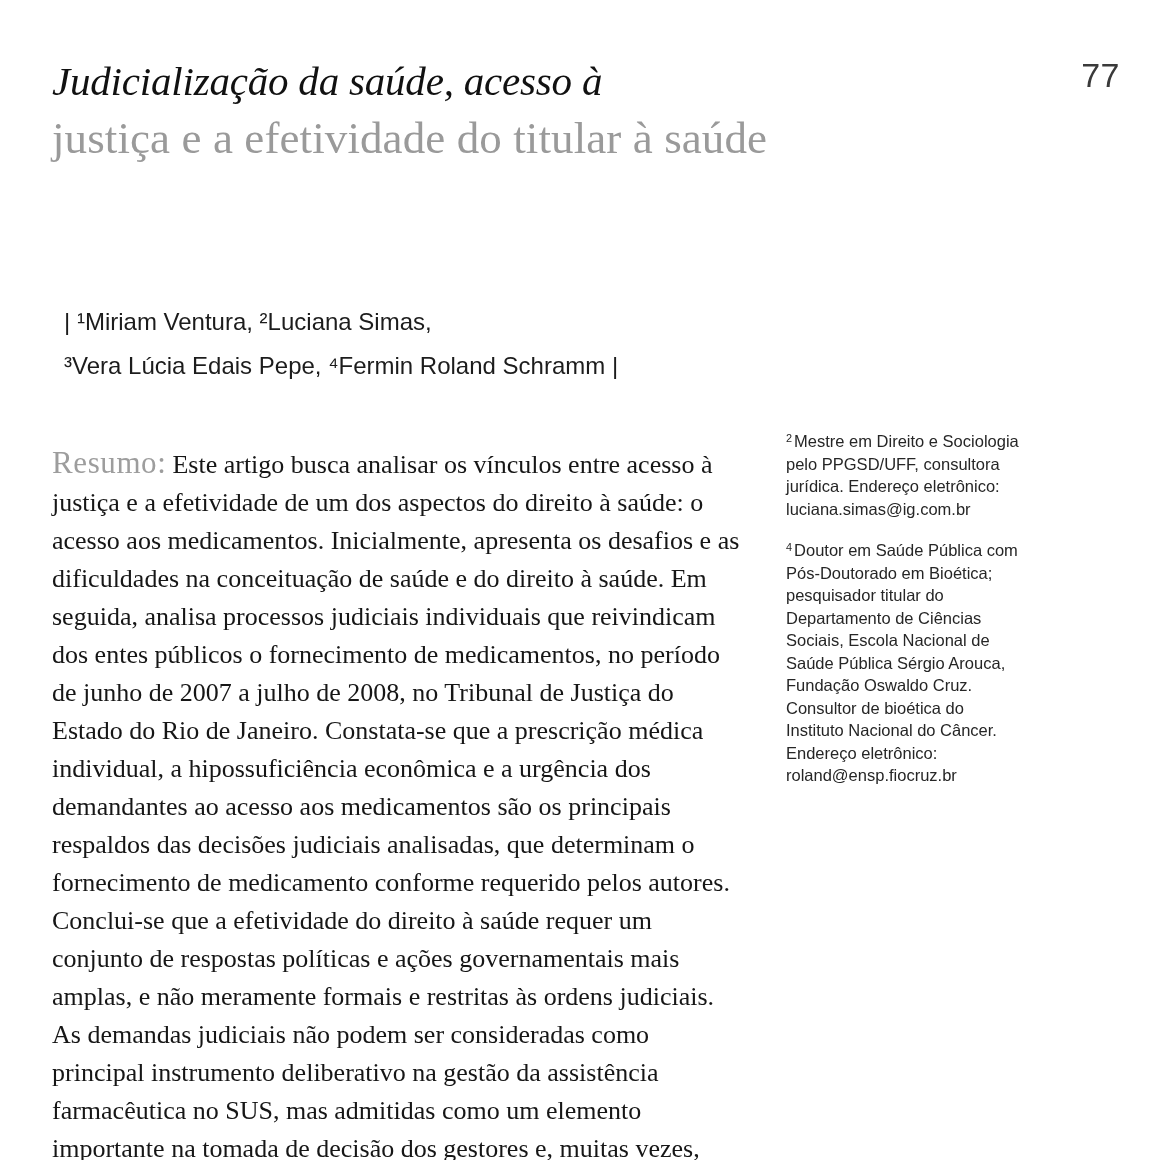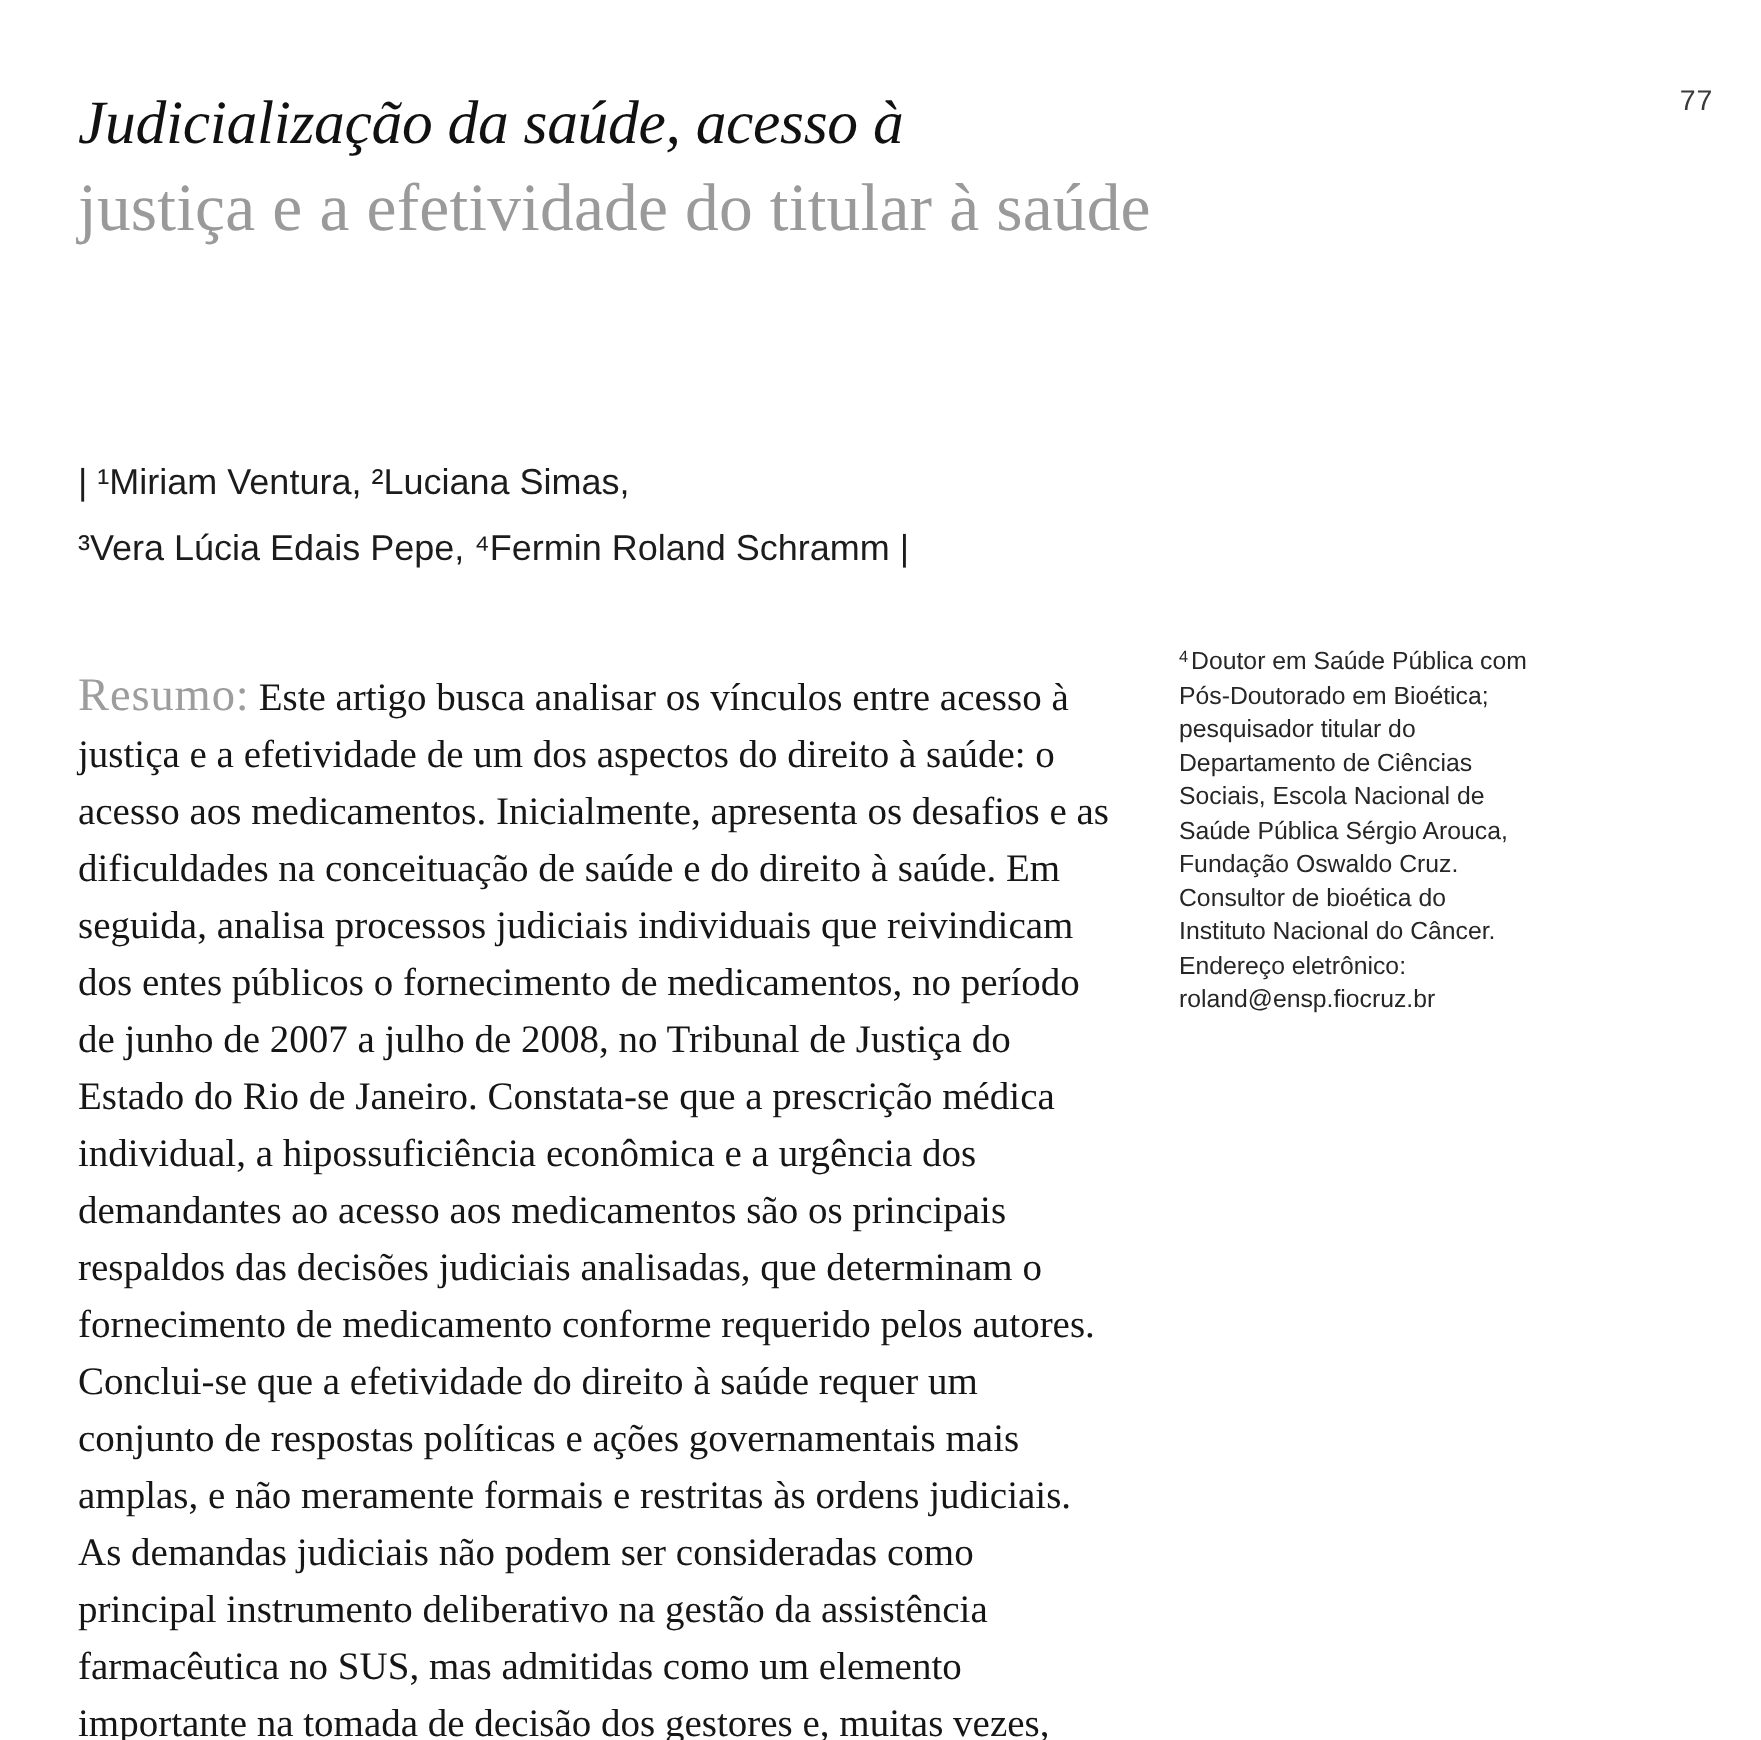--- a/index.html
+++ b/index.html
@@ -21,23 +21,23 @@
   .page {
     position: absolute;
     inset: 0;
     background: #fff;
   }
 
   
   .page-number {
     position: absolute;
     top: 58px;
-    right: 32px;
+    right: 54px;
     font-family: "Liberation Sans", sans-serif;
-    font-size: 19px;
+    font-size: 34px;
     color: #3a3a3a;
     letter-spacing: 0.5px;
     line-height: 1;
   }
 
   
   .title-block {
     position: absolute;
     left: 52px;
     top: 52px;
@@ -58,21 +58,21 @@
     font-size: 45px;
     line-height: 56px;
     color: #9a9a9a;
     letter-spacing: 0.1px;
     white-space: nowrap;
   }
 
   
   .authors {
     position: absolute;
-    left: 52px;
+    left: 64px;
     top: 300px;
     width: 700px;
     font-family: "Liberation Sans", sans-serif;
     font-size: 24px;
     line-height: 44px;
     color: #1c1c1c;
   }
 
   
   .abstract {
@@ -136,18 +136,19 @@
     <div>| ¹Miriam Ventura, ²Luciana Simas,</div>
     <div>³Vera Lúcia Edais Pepe, ⁴Fermin Roland Schramm |</div>
   </div>
 
   <div class="abstract">
     <p><span class="resumo-label">Resumo:</span><span>Este artigo busca analisar os vínculos entre acesso à justiça e a efetividade de um dos aspectos do direito à saúde: o acesso aos medicamentos. Inicialmente, apresenta os desafios e as dificuldades na conceituação de saúde e do direito à saúde. Em seguida, analisa processos judiciais individuais que reivindicam dos entes públicos o fornecimento de medicamentos, no período de junho de 2007 a julho de 2008, no Tribunal de Justiça do Estado do Rio de Janeiro. Constata-se que a prescrição médica individual, a hipossuficiência econômica e a urgência dos demandantes ao acesso aos medicamentos são os principais respaldos das decisões judiciais analisadas, que determinam o fornecimento de medicamento conforme requerido pelos autores. Conclui-se que a efetividade do direito à saúde requer um conjunto de respostas políticas e ações governamentais mais amplas, e não meramente formais e restritas às ordens judiciais. As demandas judiciais não podem ser consideradas como principal instrumento deliberativo na gestão da assistência farmacêutica no SUS, mas admitidas como um elemento importante na tomada de decisão dos gestores e, muitas vezes,</span></p>
   </div>
 
   <div class="sidebar">
 
+    <p class="footnote"><sup>2</sup><span>Mestre em Direito e Sociologia pelo PPGSD/UFF, consultora jurídica. Endereço eletrônico: luciana.simas@ig.com.br</span></p>
 
 
     <p class="footnote"><sup>4</sup><span>Doutor em Saúde Pública com Pós-Doutorado em Bioética; pesquisador titular do Departamento de Ciências Sociais, Escola Nacional de Saúde Pública Sérgio Arouca, Fundação Oswaldo Cruz. Consultor de bioética do Instituto Nacional do Câncer. Endereço eletrônico: roland@ensp.fiocruz.br</span></p>
   </div>
 
 </div>
 
 </body></html>

